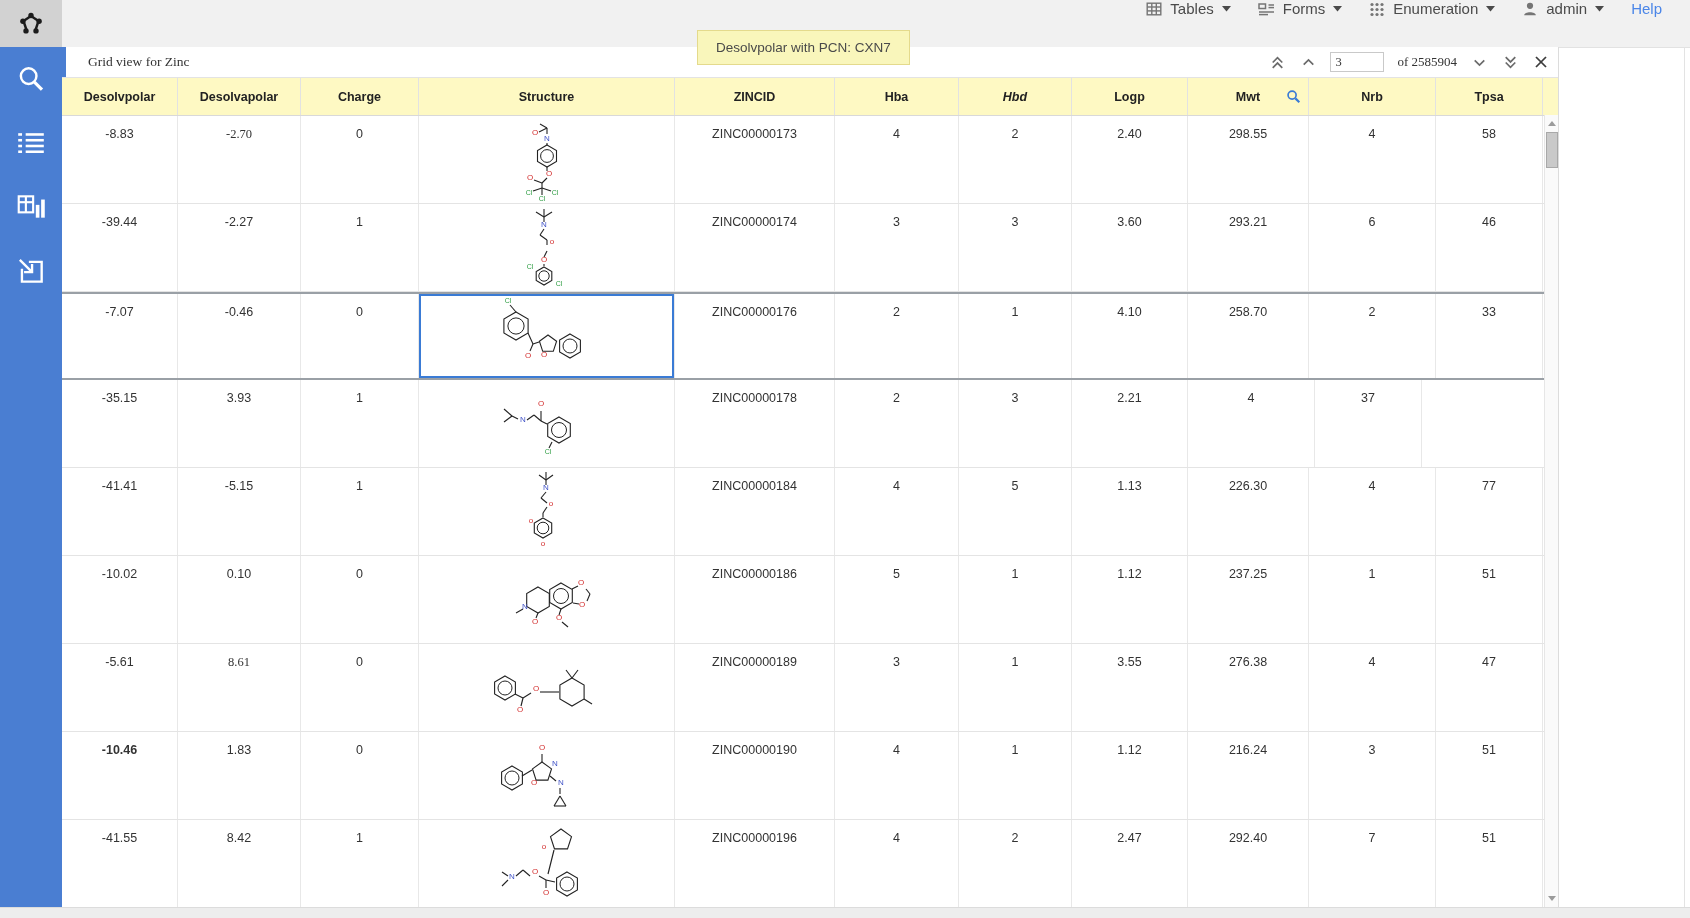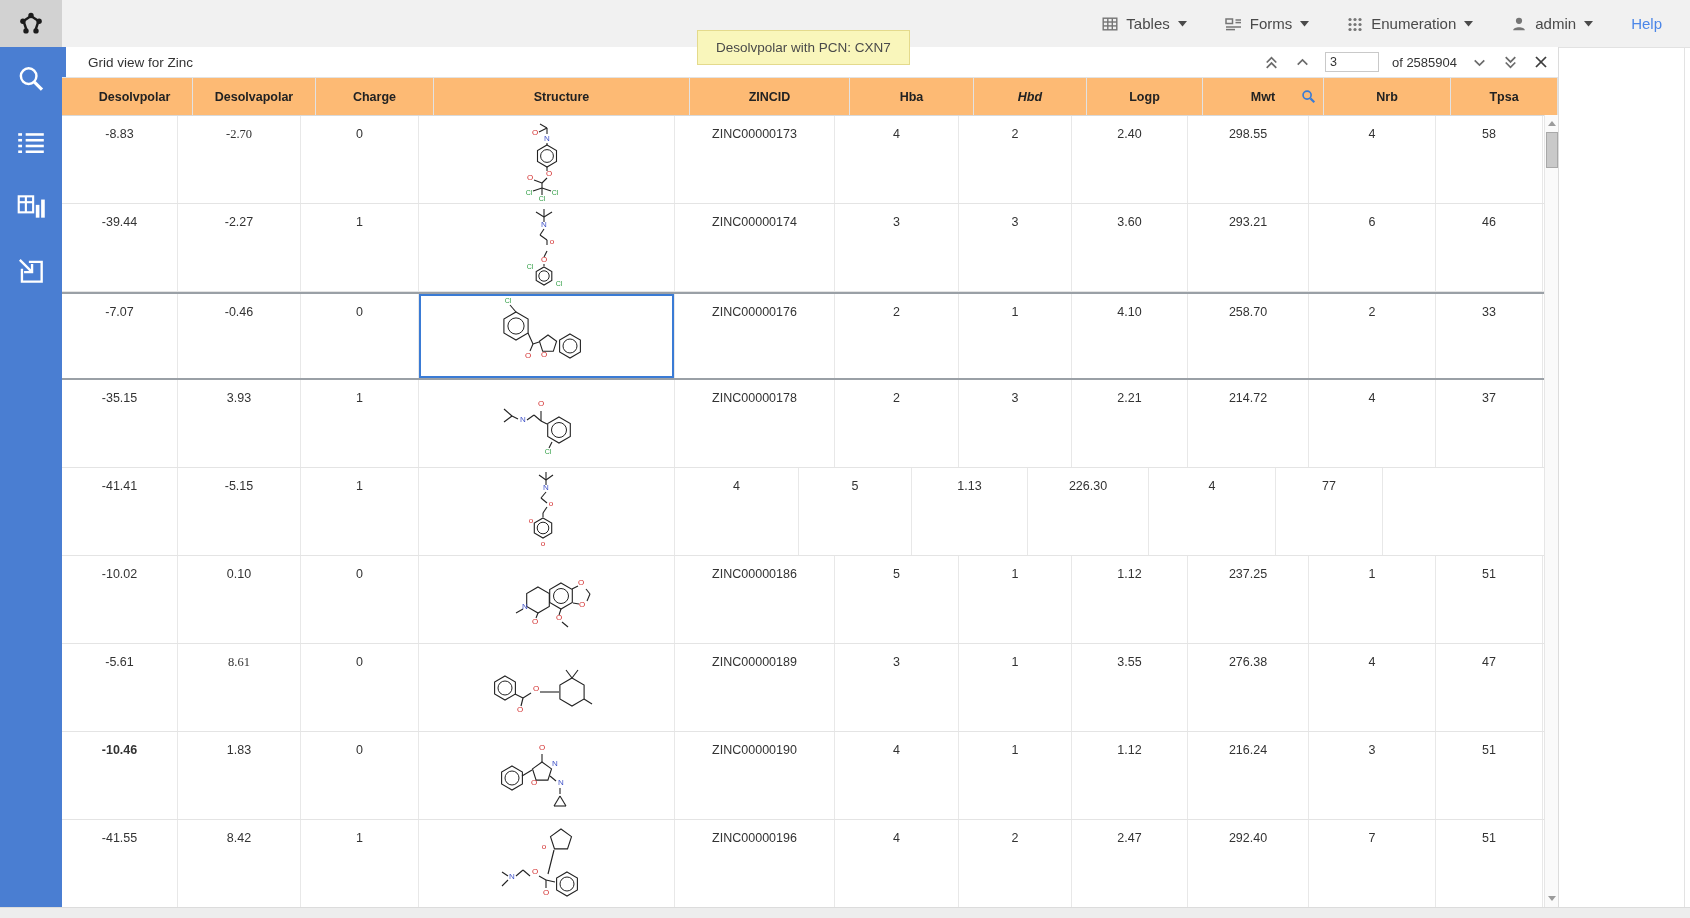--- a/index.html
+++ b/index.html
@@ -4,42 +4,42 @@
 <style>
   html,body{margin:0;padding:0;}
   body{
     width:1690px;height:918px;position:relative;overflow:hidden;
     background:#ffffff;font-family:"Liberation Sans","DejaVu Sans",sans-serif;
     -webkit-font-smoothing:antialiased;
   }
   
   .topbar{position:absolute;left:0;top:0;width:1690px;height:47px;background:#f1f1f1;border-bottom:1px solid #e2e2e2;}
   .logo-box{position:absolute;left:0;top:0;width:62px;height:47px;background:#d2d2d2;display:flex;align-items:center;justify-content:center;cursor:pointer;}
-  .menus{position:absolute;right:0;top:0;height:47px;display:flex;align-items:center;gap:38px;padding-right:28px;}
+  .menus{position:absolute;right:0;top:0;height:47px;display:flex;align-items:flex-start;gap:27px;padding-right:28px;}
   .menu-item{display:flex;align-items:center;gap:8px;font-size:15px;color:#4a4a4a;cursor:pointer;white-space:nowrap;}
   .menu-item .mi-icon{display:flex;align-items:center;}
   .help-link{font-size:15px;color:#4b86e8;cursor:pointer;}
   
   .toast{position:absolute;left:697px;top:30px;z-index:60;background:#f9f6bb;border:1px solid #e4da8c;
     padding:9px 18px;font-size:13.5px;color:#4a4a4a;}
   
   .sidebar{position:absolute;left:0;top:47px;width:62px;height:860px;background:#4a7ed2;
     display:flex;flex-direction:column;align-items:center;padding-top:15px;box-sizing:border-box;gap:30px;}
   .side-btn{width:38px;height:34px;display:flex;align-items:center;justify-content:center;cursor:pointer;}
   
   .panel{position:absolute;left:62px;top:47px;width:1497px;height:860px;background:#fff;border-right:1px solid #dcdcdc;box-sizing:border-box;}
-  .panel-header{height:30px;display:flex;align-items:center;border-bottom:1px solid #e3e3e3;position:relative;}
+  .panel-header{height:30px;display:flex;align-items:center;border-bottom:1px solid #e3e3e3;position:relative;font-family:Liberation Serif, serif;}
   .accent-bar{width:4px;height:30px;background:#4a7ed2;flex:0 0 auto;}
   .panel-title{margin-left:22px;font-size:13.5px;color:#333;}
   .pagination{margin-left:auto;display:flex;align-items:center;gap:13px;padding-right:8px;}
   .pg-btn{width:18px;height:18px;display:flex;align-items:center;justify-content:center;cursor:pointer;}
   .page-input{width:44px;height:18px;border:1px solid #c9c9c9;background:#fff;font-size:12.5px;color:#333;padding:0 4px;font-family:inherit;}
   .of-label{font-size:13px;color:#333;white-space:nowrap;}
   
-  .thead{display:flex;height:38px;background:#fdba74;border-bottom:1px solid #d9d9d9;box-sizing:border-box;justify-content:flex-end;}
+  .thead{display:flex;height:38px;background:#fef9c3;border-bottom:1px solid #d9d9d9;box-sizing:border-box;}
   .th{display:flex;align-items:center;justify-content:center;font-size:12.5px;font-weight:bold;color:#222;
       border-right:1px solid #e2e2e2;box-sizing:border-box;position:relative;cursor:pointer;}
   .col-search{position:absolute;right:7px;top:11px;}
   .row{display:flex;height:88px;border-bottom:1px solid #e4e4e4;box-sizing:border-box;background:#fff;}
   .row.selected{border-top:2px solid #9aa0a6;border-bottom:2px solid #9aa0a6;}
   .cell{border-right:1px solid #e8e8e8;box-sizing:border-box;text-align:center;padding-top:11px;
         font-size:12.5px;color:#333;overflow:hidden;cursor:default;}
   .cell.structure-cell{display:flex;align-items:center;justify-content:center;padding:0;}
   .cell.sel-cell{box-shadow:inset 0 0 0 2px #3a7bd5;}
   
@@ -400,21 +400,20 @@
               <text x="103" y="40" font-size="8" fill="#4355c8" text-anchor="middle" font-family="Liberation Sans,sans-serif">N</text>
               <text x="121" y="24" font-size="8" fill="#d32f2f" text-anchor="middle" font-family="Liberation Sans,sans-serif">O</text>
               <text x="128" y="72" font-size="7" fill="#2f9e44" text-anchor="middle" font-family="Liberation Sans,sans-serif">Cl</text>
             </svg>
           </span>
         </div>
         <div class="cell" style="width: 160px;">ZINC00000178</div>
         <div class="cell" style="width: 124px;">2</div>
         <div class="cell" style="width: 113px;">3</div>
         <div class="cell" style="width: 116px;">2.21</div>
-        <div class="cell" style="width: 121px;">214.72</div>
         <div class="cell" style="width: 127px;">4</div>
         <div class="cell" style="width: 107px;">37</div>
       </div>
       <div class="row">
         <div class="cell" style="width: 116px;">-41.41</div>
         <div class="cell" style="width: 123px;">-5.15</div>
         <div class="cell" style="width: 118px;">1</div>
         <div class="cell structure-cell" style="width: 256px;">
           <span>
             <svg width="254" height="84" viewBox="0 0 254 84">
@@ -428,20 +427,21 @@
               <line x1="121" y1="28" x2="127" y2="33" stroke="#222222" stroke-width="1.1"></line>
               <line x1="127" y1="37" x2="123" y2="43" stroke="#222222" stroke-width="1.1"></line>
               <line x1="123" y1="43" x2="123" y2="47" stroke="#222222" stroke-width="1.1"></line>
               <text x="126" y="20" font-size="8" fill="#4355c8" text-anchor="middle" font-family="Liberation Sans,sans-serif">N</text>
               <text x="131" y="36" font-size="8" fill="#d32f2f" text-anchor="middle" font-family="Liberation Sans,sans-serif">o</text>
               <text x="111" y="53" font-size="8" fill="#d32f2f" text-anchor="middle" font-family="Liberation Sans,sans-serif">o</text>
               <text x="123" y="76" font-size="8" fill="#d32f2f" text-anchor="middle" font-family="Liberation Sans,sans-serif">o</text>
             </svg>
           </span>
         </div>
+        <div class="cell" style="width: 160px;">ZINC00000184</div>
         <div class="cell" style="width: 124px;">4</div>
         <div class="cell" style="width: 113px;">5</div>
         <div class="cell" style="width: 116px;">1.13</div>
         <div class="cell" style="width: 121px;">226.30</div>
         <div class="cell" style="width: 127px;">4</div>
         <div class="cell" style="width: 107px;">77</div>
       </div>
       <div class="row">
         <div class="cell" style="width: 116px;">-10.02</div>
         <div class="cell" style="width: 123px;">0.10</div>

